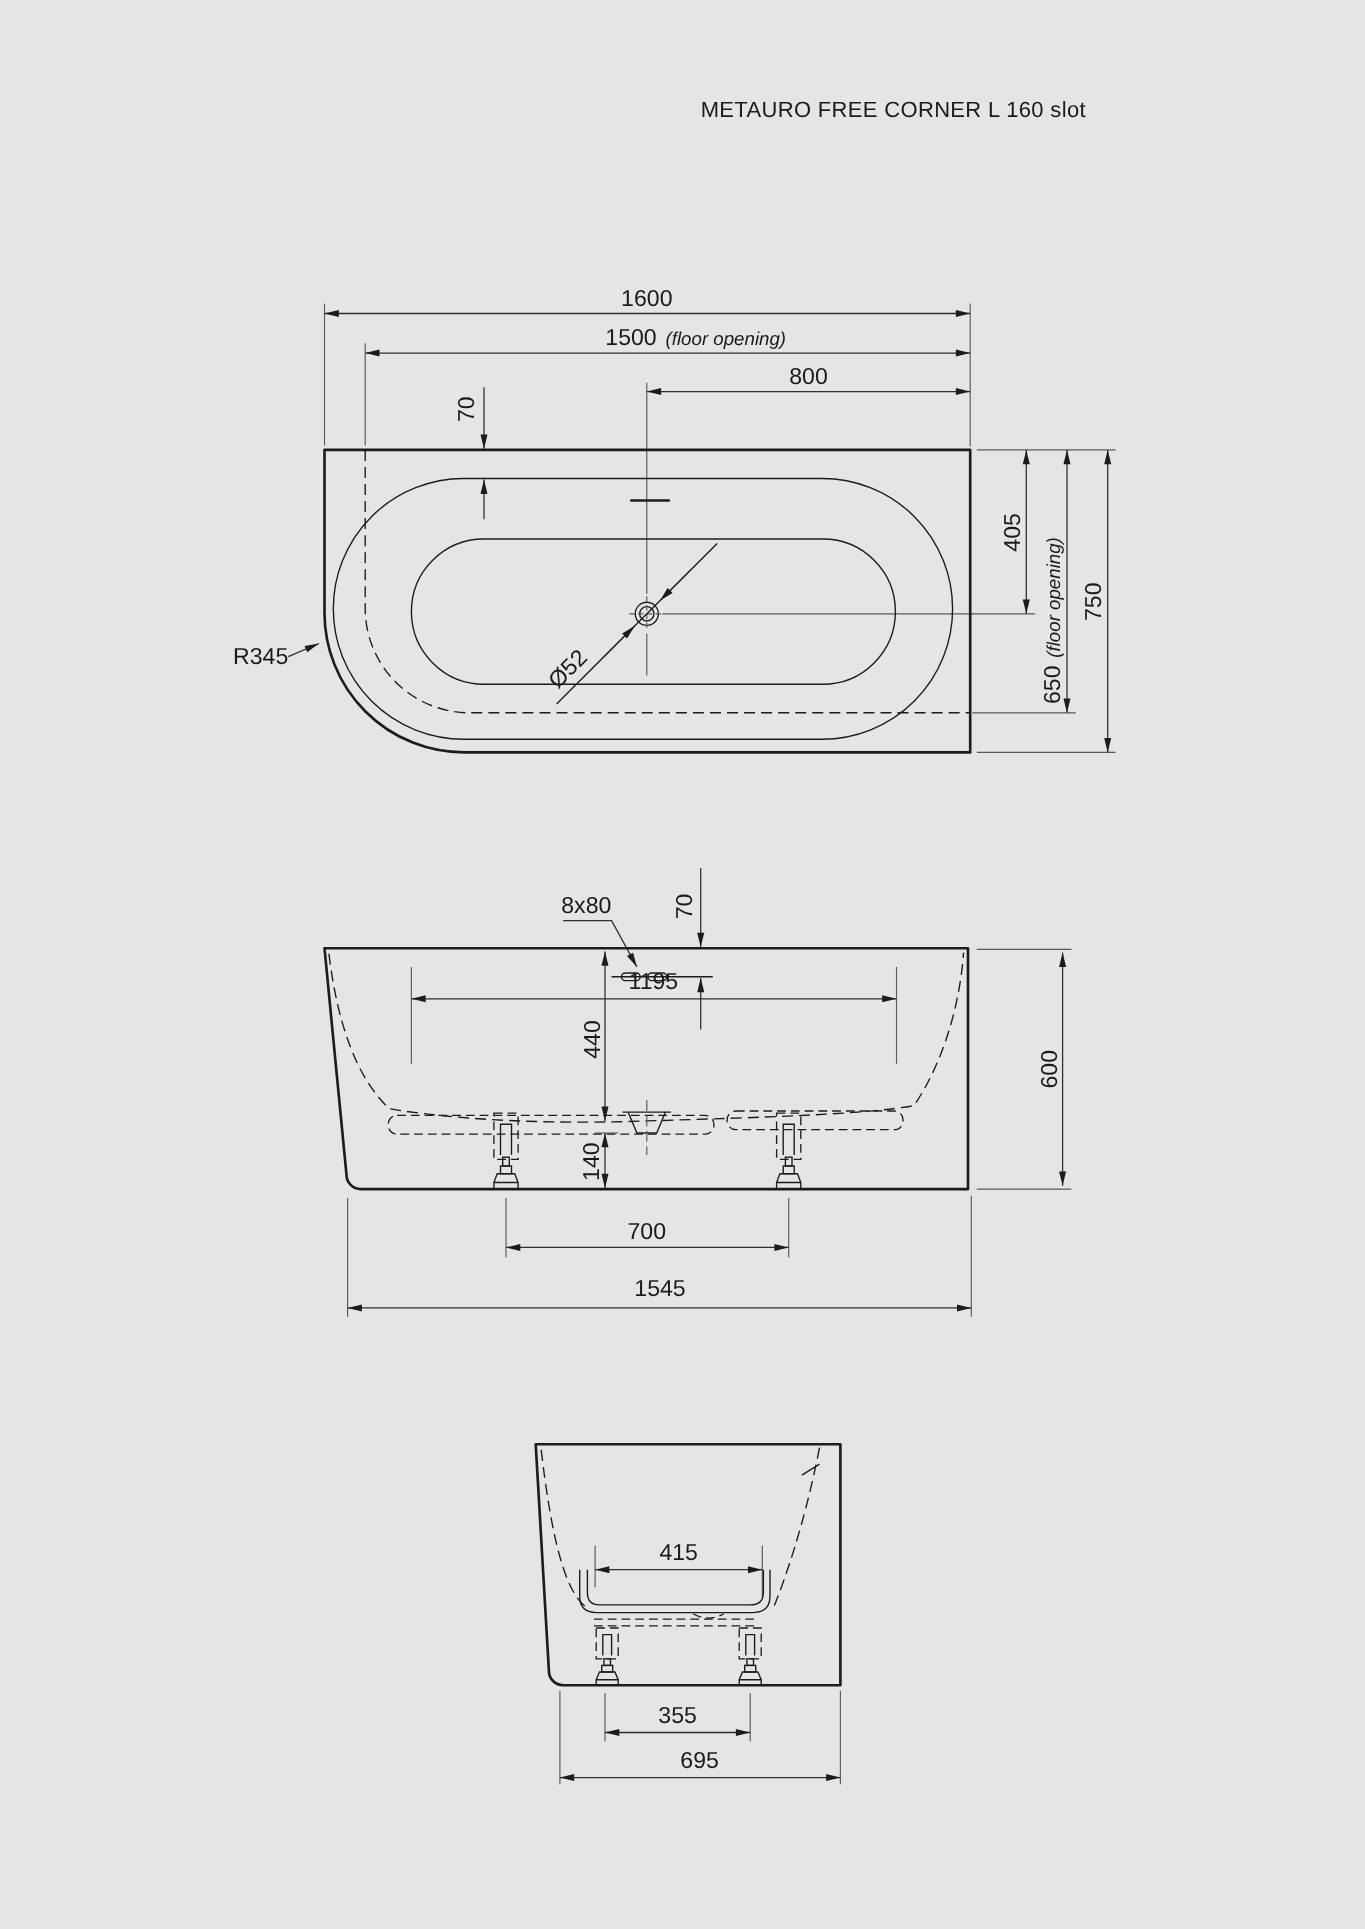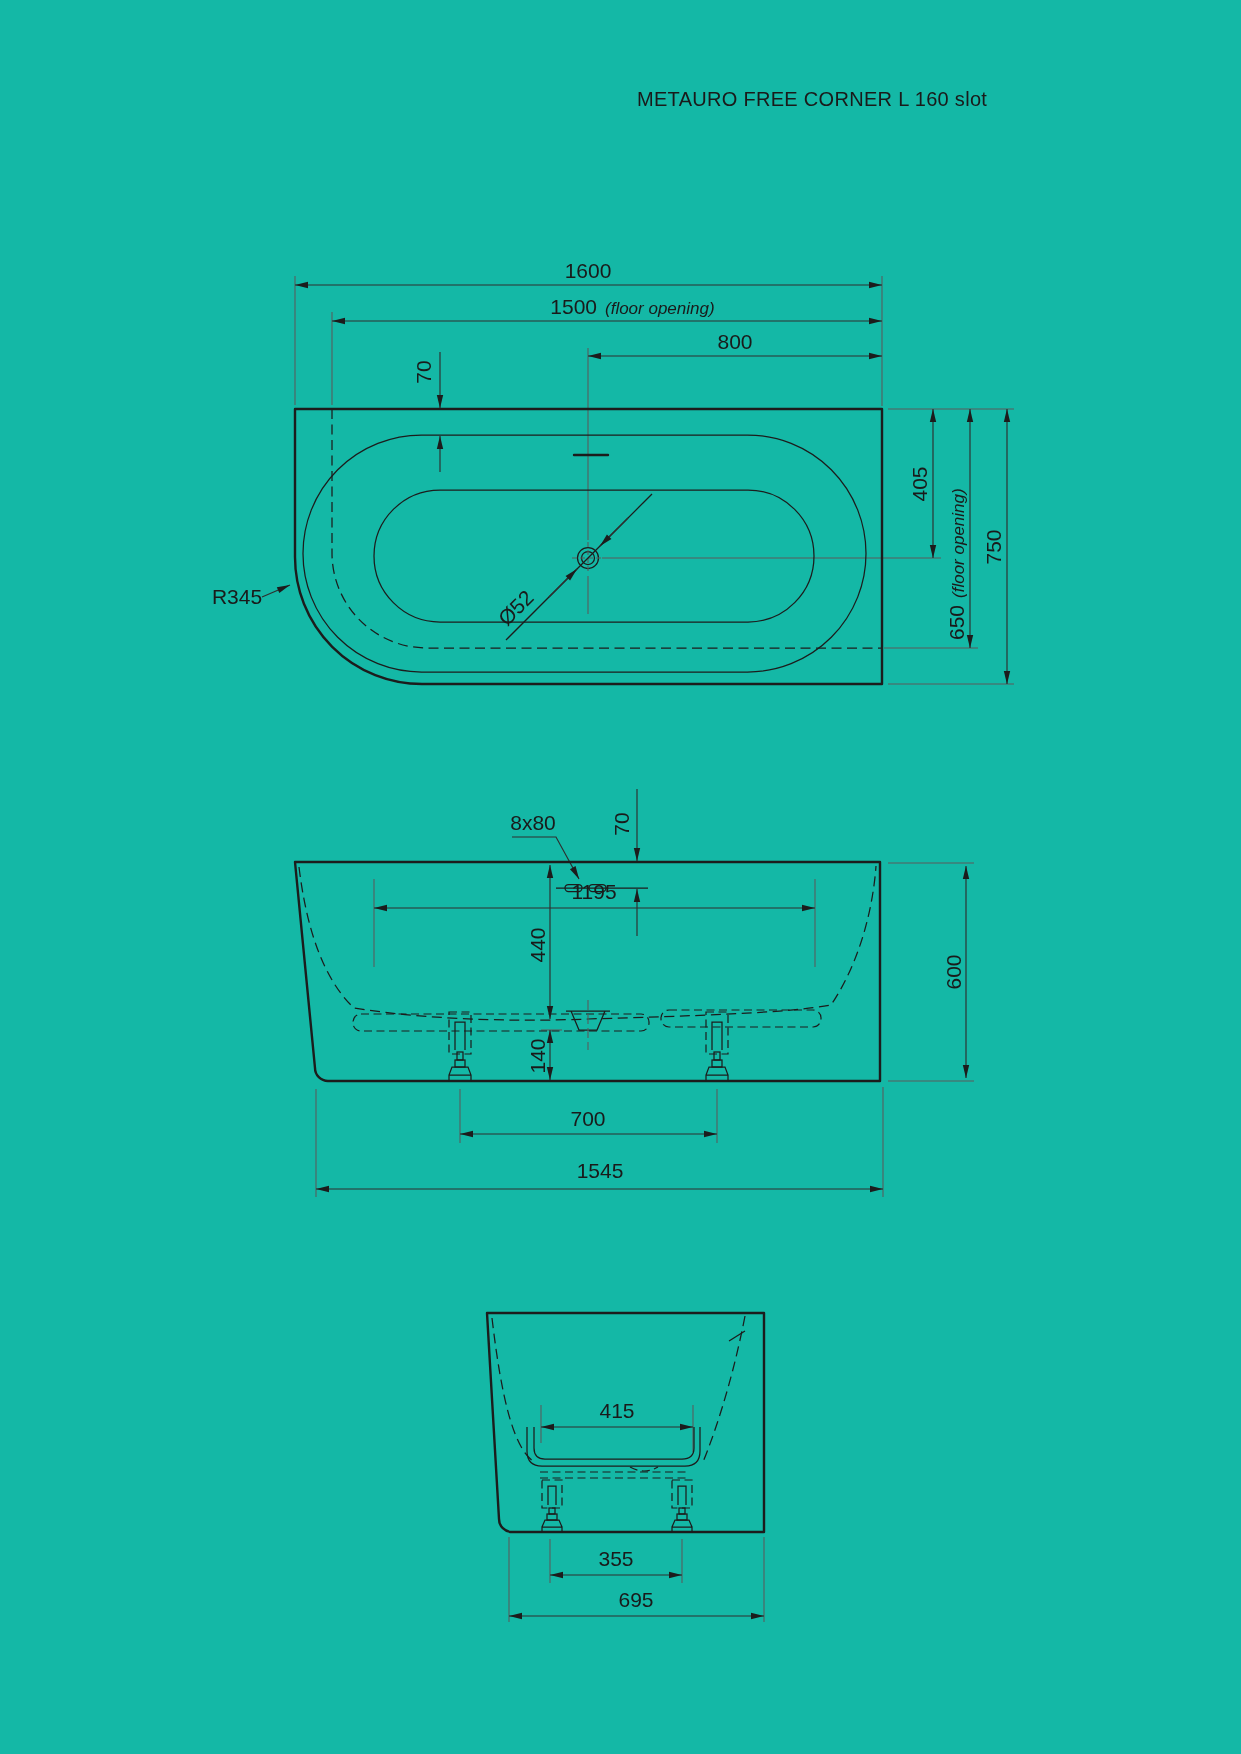--- a/index.html
+++ b/index.html
@@ -1,16 +1,16 @@
 <!DOCTYPE html>
 <html><head>
 <meta charset="utf-8">
 <style>
   html,body{margin:0;padding:0;background:#ffffff;}
-  .page{width:1241px;height:1754px;background:#14b8a6;position:relative;margin:0 auto;
+  .page{width:1241px;height:1754px;background:#e5e5e5;position:relative;margin:0 auto;
         font-family:"Liberation Sans",sans-serif;}
   svg{position:absolute;left:0;top:0;}
   svg text{font-family:"Liberation Sans",sans-serif;font-size:21px;fill:#1a1a1a;}
   .it{font-style:italic;font-size:17px;}
   .title-text{font-size:20px;letter-spacing:0.3px;}
   .obj{stroke:#1c1c1c;stroke-width:2.4;fill:none;stroke-linejoin:round;stroke-linecap:round;}
   .thin{stroke:#1c1c1c;stroke-width:1.25;fill:none;}
   .hid{stroke:#1c1c1c;stroke-width:1.25;fill:none;stroke-dasharray:10 5.5;}
   .hid2{stroke:#1c1c1c;stroke-width:1.2;fill:none;stroke-dasharray:8 4.5;}
   .ext{stroke:#5a5a5a;stroke-width:1.05;fill:none;}

